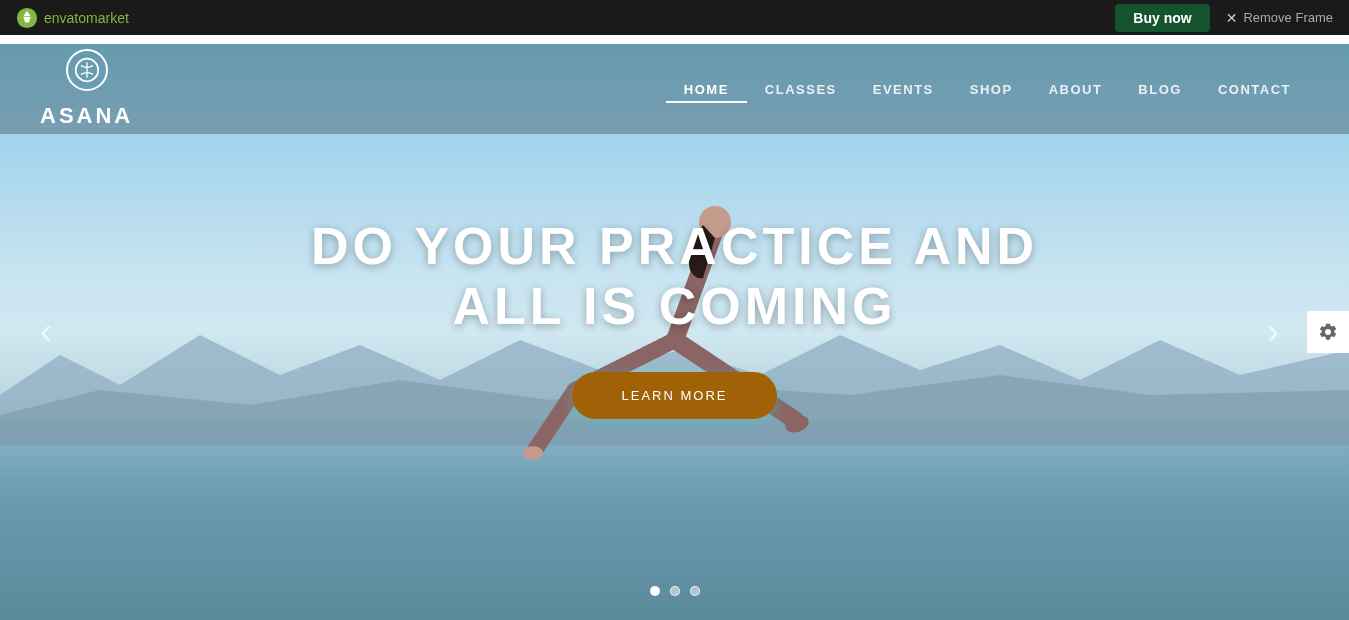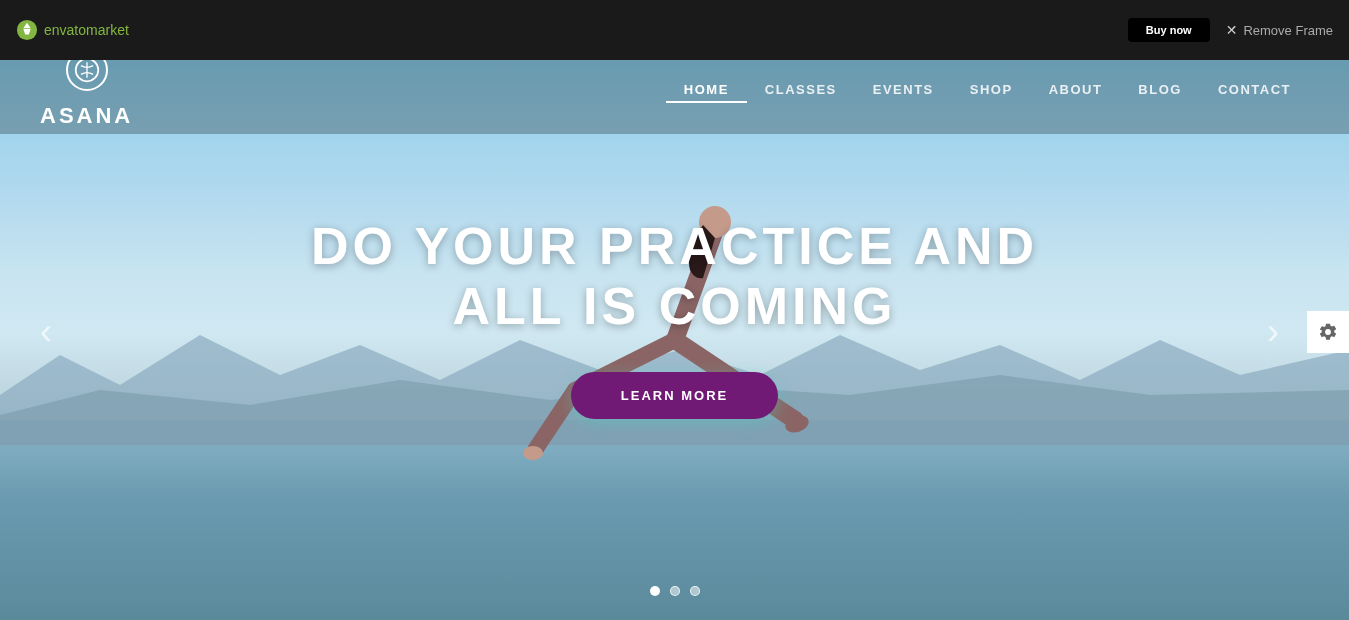--- a/index.html
+++ b/index.html
@@ -2,21 +2,21 @@
 <html><head>
   <meta charset="utf-8">
   <style>
     * { margin: 0; padding: 0; box-sizing: border-box; }
     body { width: 1349px; height: 620px; overflow: hidden; font-family: Arial, sans-serif; }
 
     
     .top-bar {
       position: fixed;
       top: 0; left: 0; right: 0;
-      height: 60px;
+      height: 35px;
       background: #1a1a1a;
       display: flex;
       align-items: center;
       justify-content: space-between;
       padding: 0 16px;
       z-index: 100;
     }
     .envato-logo {
       display: flex;
       align-items: center;
@@ -30,26 +30,26 @@
       font-size: 14px;
       color: white;
     }
     .envato-text span { color: #82b541; }
     .top-bar-right {
       display: flex;
       align-items: center;
       gap: 16px;
     }
     .buy-now-btn {
-      background: #000000;
+      background: #14532d;
       color: white;
       border: none;
       padding: 6px 18px;
       border-radius: 4px;
-      font-size: 11px;
+      font-size: 14px;
       font-weight: bold;
       cursor: pointer;
     }
     .remove-frame {
       color: #aaa;
       font-size: 13px;
       display: flex;
       align-items: center;
       gap: 6px;
       cursor: pointer;
@@ -173,26 +173,26 @@
       letter-spacing: 4px;
       line-height: 1.15;
       text-shadow: 0 2px 8px rgba(0,0,0,0.3);
       text-transform: uppercase;
       max-width: 750px;
       margin-top: 12px;
     }
     .learn-more-btn {
       margin-top: 36px;
       display: inline-block;
-      background: #701a75;
+      background: #a16207;
       color: white;
       padding: 16px 50px;
       border-radius: 40px;
       font-size: 13px;
-      font-weight: bold;
+      font-weight: normal;
       letter-spacing: 2px;
       cursor: pointer;
       border: none;
       text-transform: uppercase;
       box-shadow: 0 4px 15px rgba(78,205,196,0.4);
     }
 
     
     .slider-arrow {
       position: absolute;

